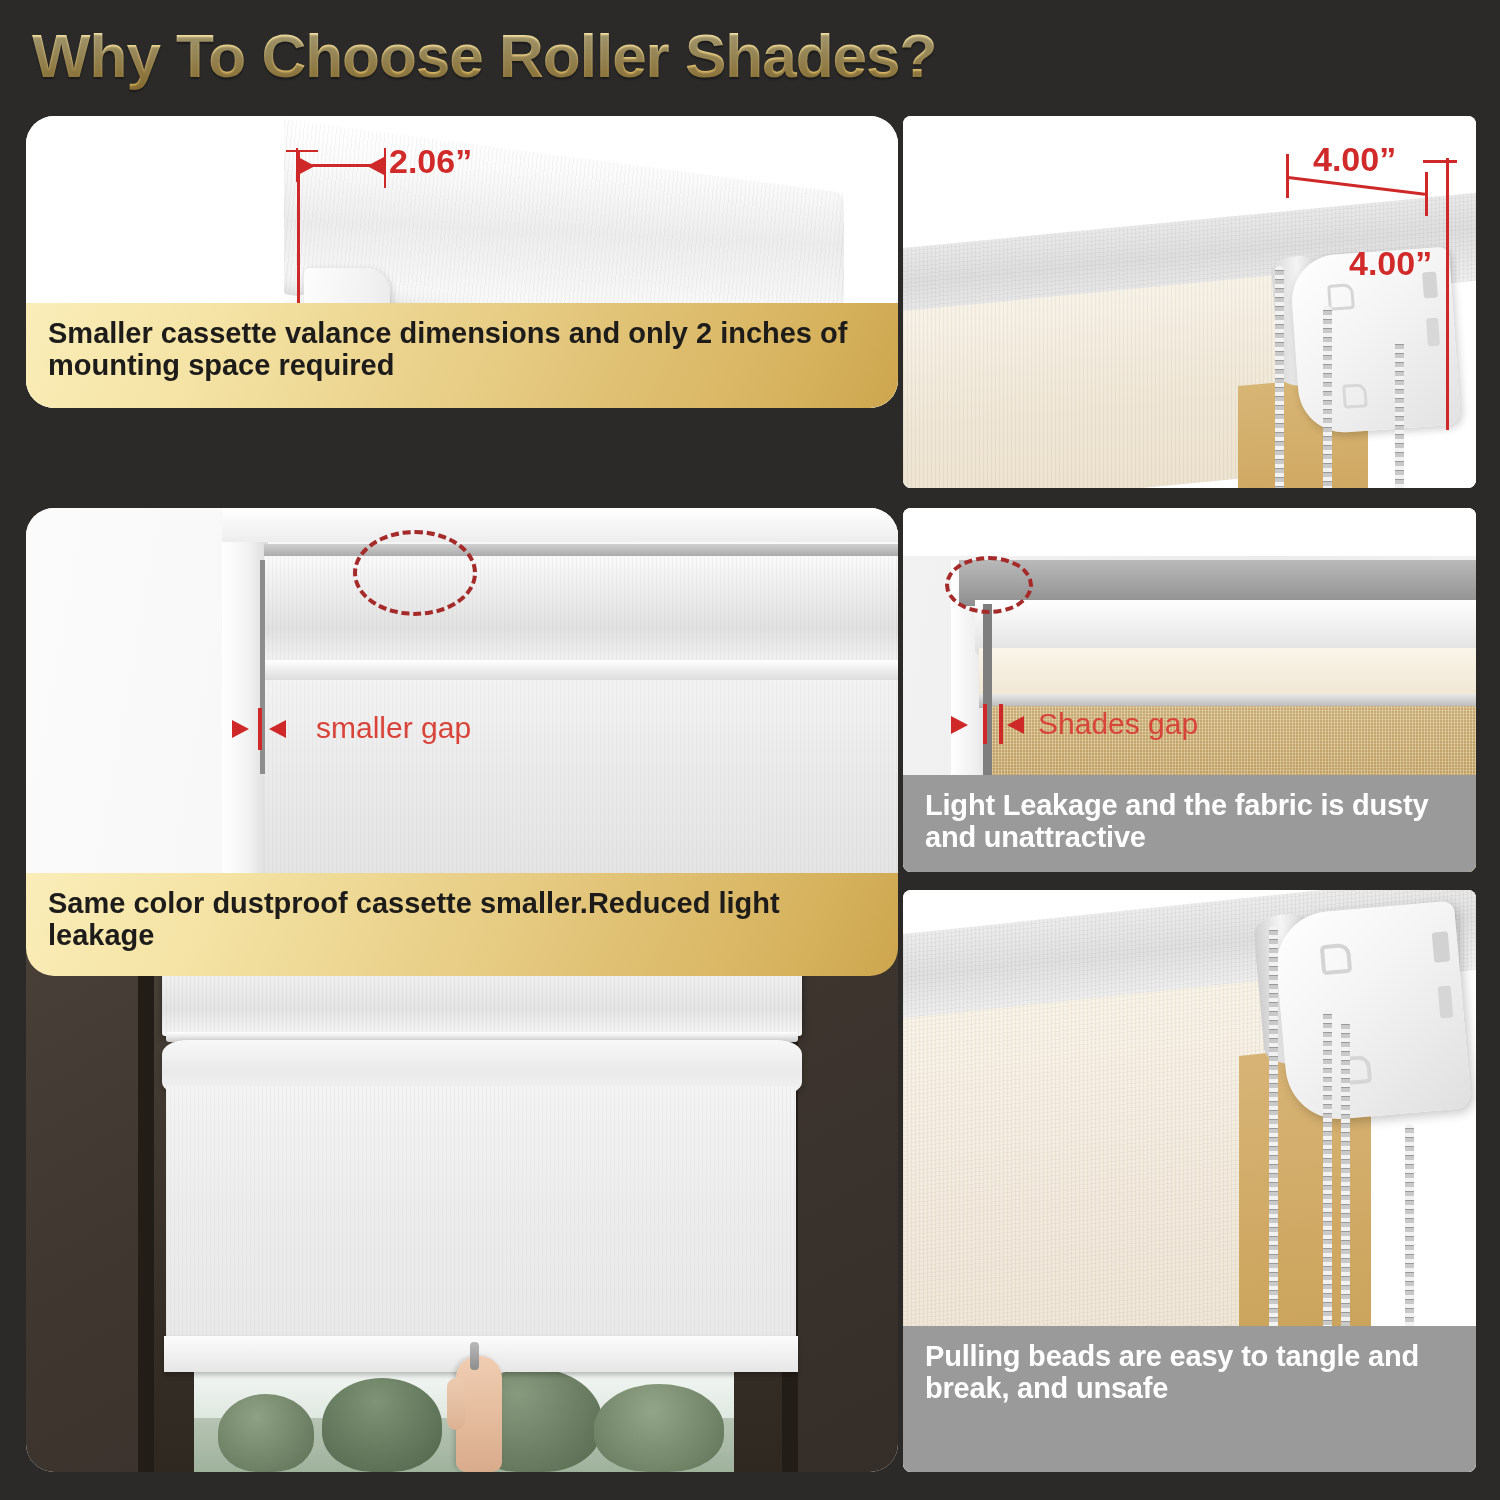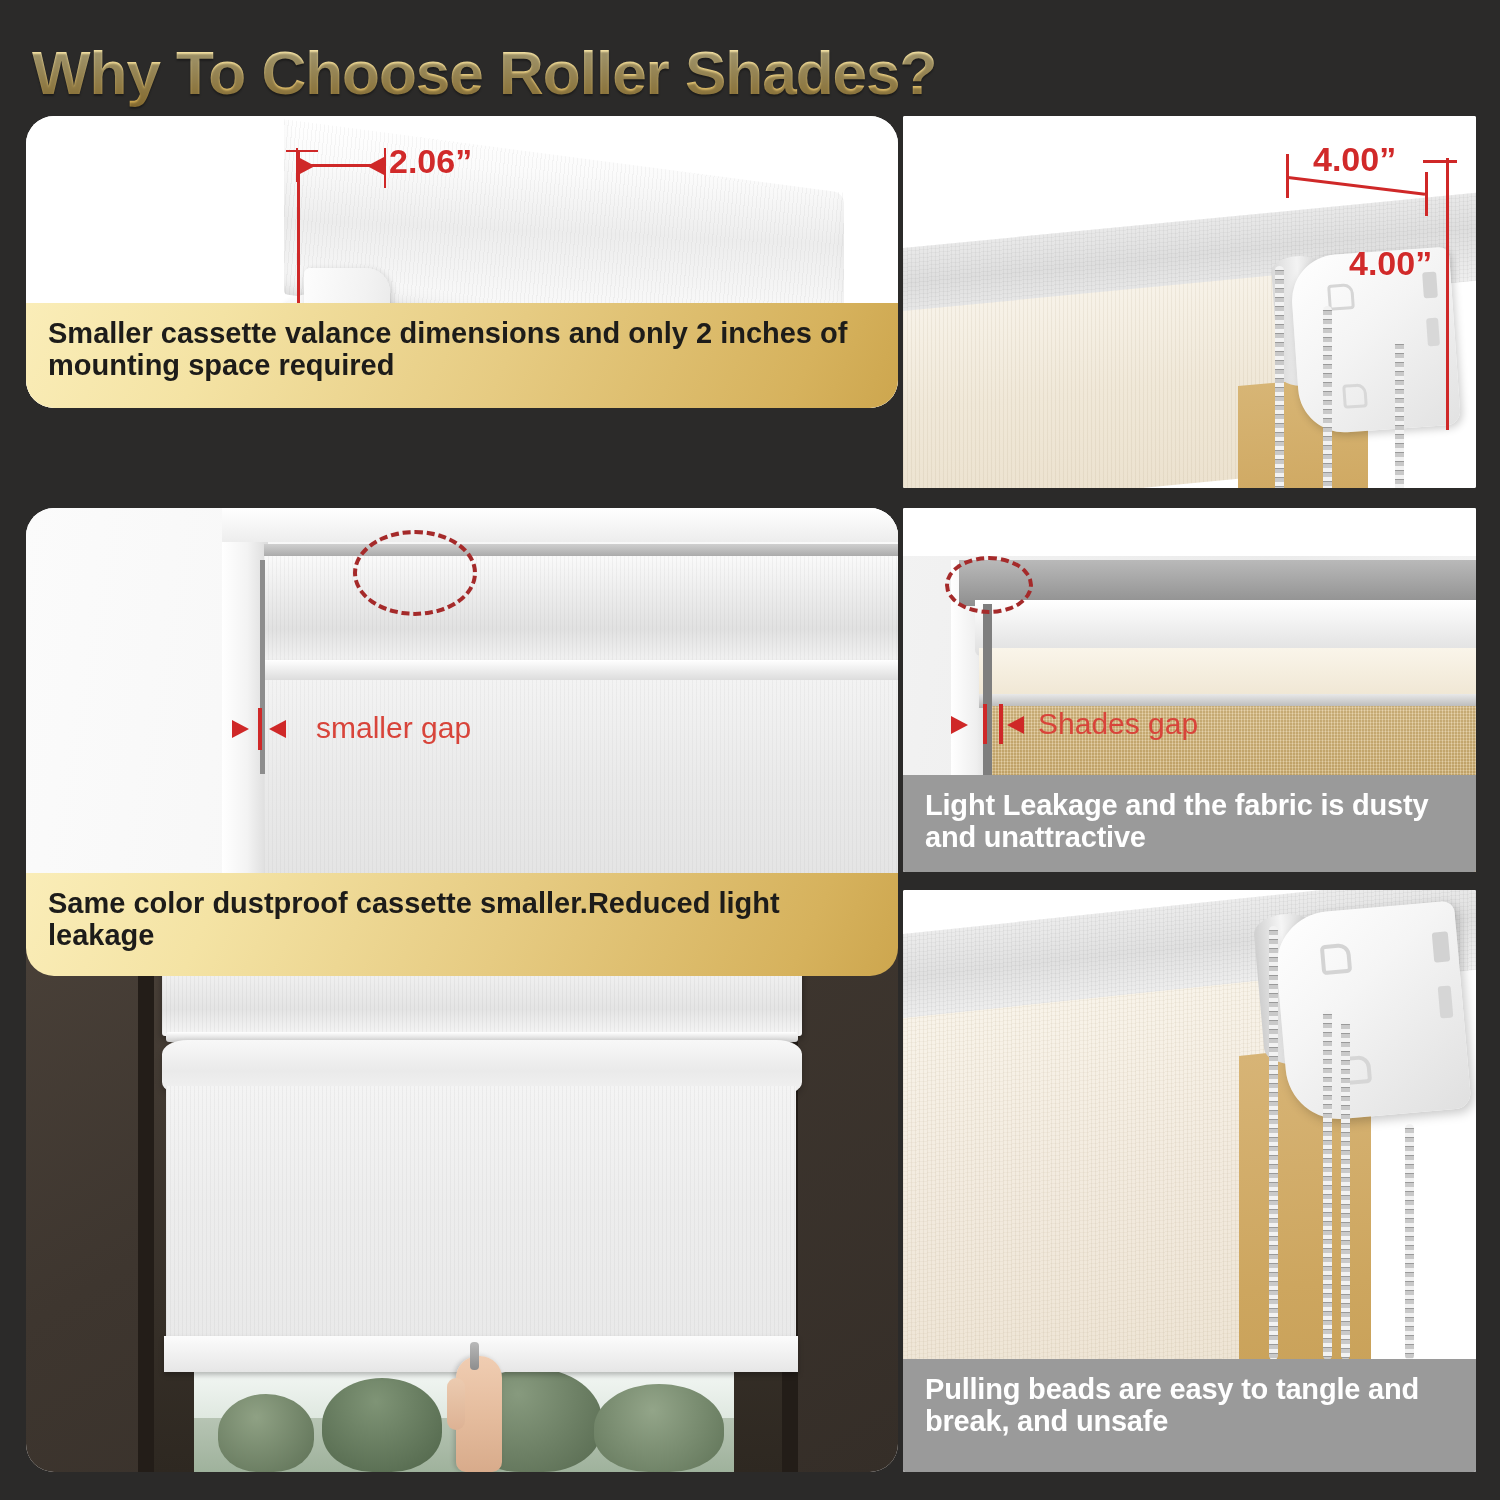--- a/index.html
+++ b/index.html
@@ -5,35 +5,35 @@
   * { margin:0; padding:0; box-sizing:border-box; }
   html,body { width:1500px; height:1500px; }
   body {
     background:#2b2a29;
     font-family:"Liberation Sans", sans-serif;
     overflow:hidden;
     position:relative;
   }
 
   
-  .title-bar { position:absolute; left:0; top:0; width:1447px; height:112px;margin-top:17px; }
+  .title-bar { position:absolute; left:0; top:0; width:1447px; height:112px; }
   .title-text {
     position:absolute; left:32px; top:20px;
     font-size:62px; font-weight:bold; letter-spacing:-1px;
     background:linear-gradient(180deg,#f6e9b4 0%,#f0dc9a 30%,#d9b866 72%,#c9a148 100%);
     -webkit-background-clip:text; background-clip:text;
     -webkit-text-fill-color:transparent; color:#d9b866;
     text-shadow:0 2px 2px rgba(0,0,0,.35);
     white-space:nowrap;
   }
 
   
   .panel { position:absolute; overflow:hidden; background:#fff; }
   .panel.left  { border-radius:28px; }
-  .panel.right { border-radius:2px; }
+  .panel.right { border-radius:8px; }
 
   #p1 { left:26px;  top:116px;  width:872px;  height:292px; }
   #p2 { left:903px; top:116px;  width:573px;  height:372px; }
   #p3 { left:26px;  top:508px;  width:872px;  height:468px; }
   #p4 { left:903px; top:508px;  width:573px;  height:364px; }
   #p5 { left:26px;  top:890px;  width:872px;  height:582px; }
   #p6 { left:903px; top:890px;  width:573px;  height:582px; }
 
   .photo { position:absolute; inset:0; }
 
@@ -55,21 +55,21 @@
   .caption.gold.c3 { height:103px; }
   .caption.gold.c5 { height:117px; }
 
   .caption.gray {
     background:#9a9a9a; color:#fff;
     font-size:29px; font-weight:bold;
     letter-spacing:-.2px;
   }
   .caption.gray.c2 { height:105px; padding-top:10px; }
   .caption.gray.c4 { height:97px;  padding-top:14px; }
-  .caption.gray.c6 { height:113px; }
+  .caption.gray.c6 { height:146px; }
 
   
   .dim-label {
     position:absolute; color:#d12a2a; font-weight:bold;
     font-size:34px; z-index:25; white-space:nowrap;
     text-shadow:0 0 3px rgba(255,255,255,.9);
   }
   .dim-line { position:absolute; background:#cf2828; z-index:24; }
   .gap-label {
     position:absolute; color:#d8443a; font-size:30px;

